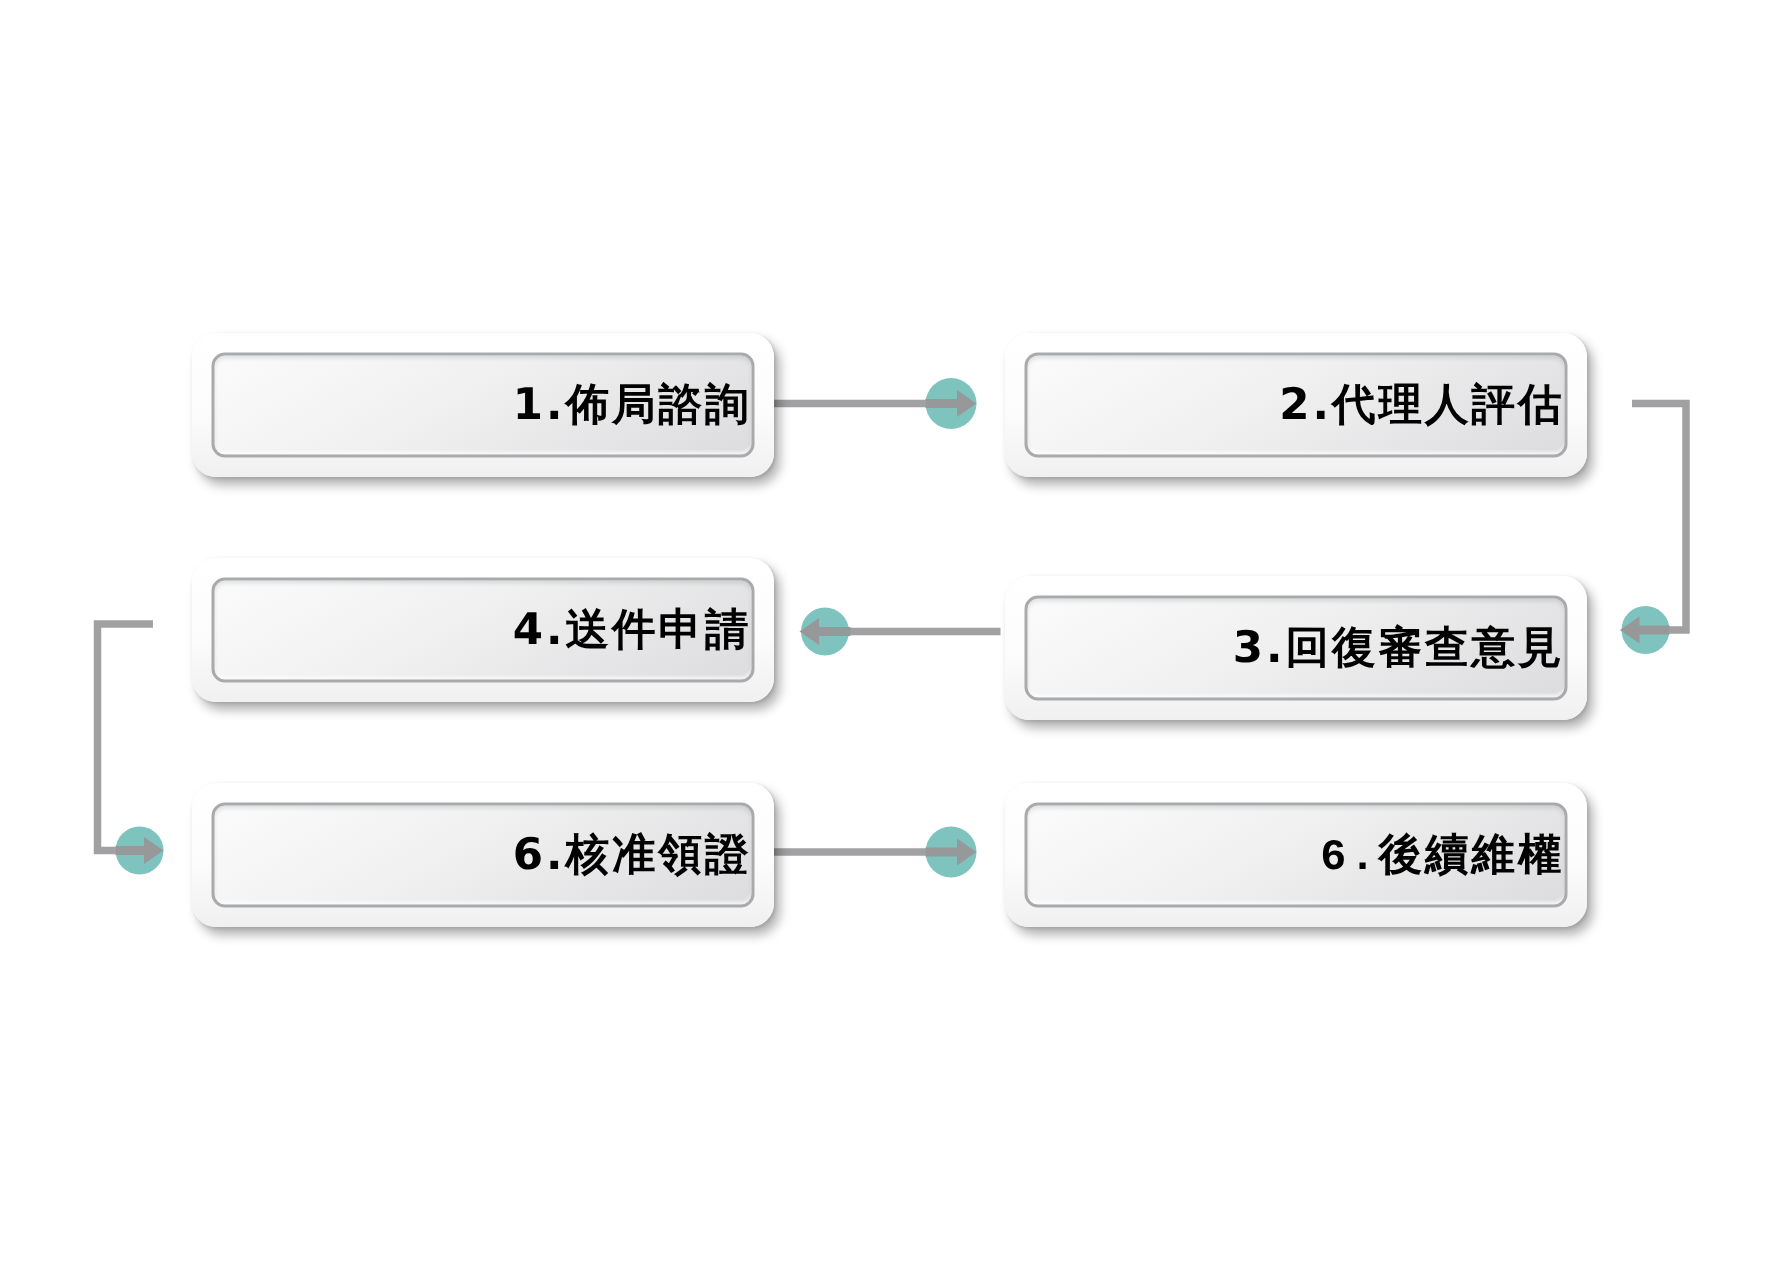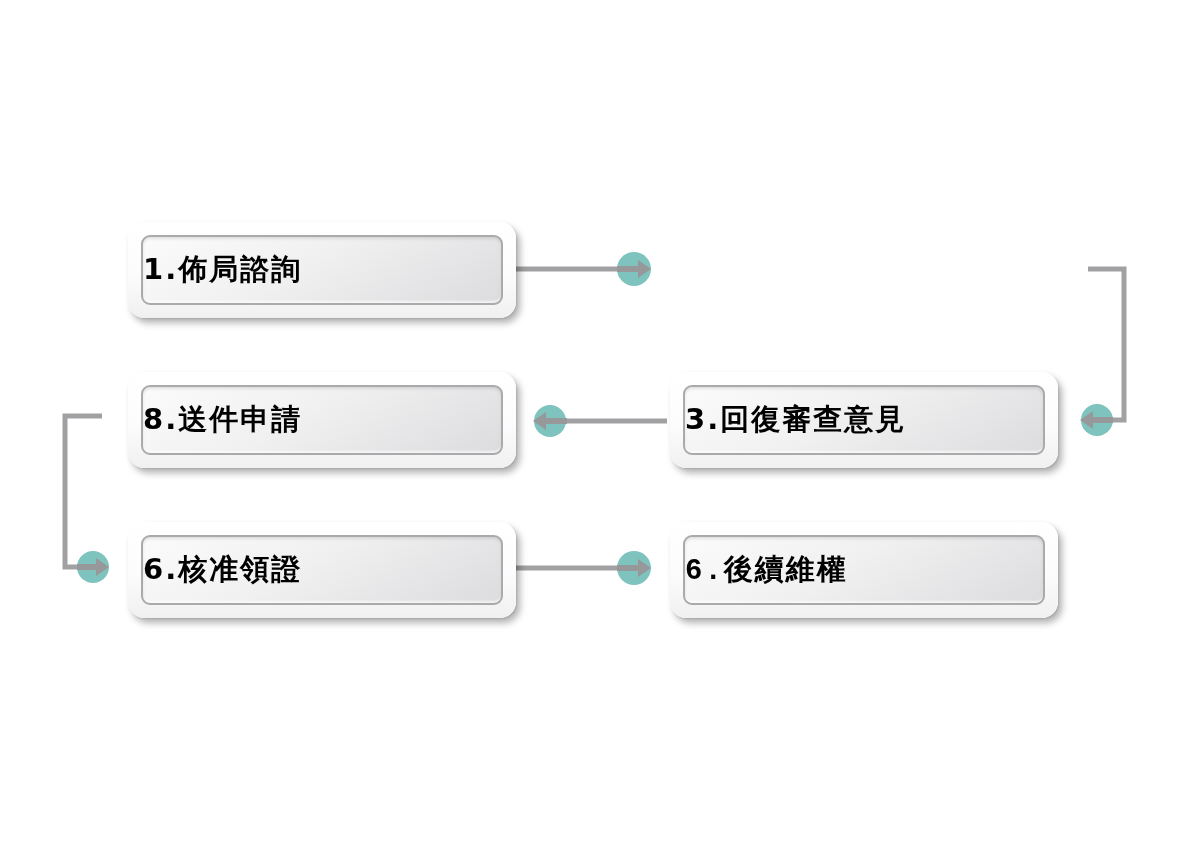--- a/index.html
+++ b/index.html
@@ -53,33 +53,33 @@
   }
   .step-panel {
     position: absolute;
     left: 13px; right: 13px; top: 13px; bottom: 13px;
     border: 2px solid var(--panel-border);
     border-radius: 9px;
     background: linear-gradient(150deg, #fbfbfb 0%, #f0f0f1 45%, #dcdcde 100%);
     box-shadow: inset 0 2px 3px rgba(0,0,0,0.10), inset 0 -2px 2px rgba(255,255,255,0.65);
     display: flex;
     align-items: center;
-    justify-content: flex-start;
+    justify-content: flex-end;
   }
   .step-label {
     font-weight: 700;
     font-size: 29px;
     letter-spacing: 2px;
     color: var(--text-black);
     white-space: nowrap;
   }
 
   .pos-1 { left: 128px; top: 222px; }
   .pos-2 { left: 670px; top: 222px; }
-  .pos-3 { left: 670px; top: 372px; }
+  .pos-3 { left: 670px; top: 384px; }
   .pos-4 { left: 128px; top: 372px; }
   .pos-5 { left: 128px; top: 522px; }
   .pos-6 { left: 670px; top: 522px; font-family: Liberation Mono, monospace; }
 </style>
 </head>
 <body>
 
 <div class="canvas">
 
   <svg class="connector-layer" viewBox="0 0 1190 842" xmlns="http://www.w3.org/2000/svg">
@@ -119,30 +119,35 @@
       <polygon class="arrow-head" points="638,559 651,568 638,577"></polygon>
     </g>
   </svg>
 
   <div class="step pos-1">
     <div class="step-panel">
       <span class="step-label">1.佈局諮詢</span>
     </div>
   </div>
 
+  <div class="step pos-2">
+    <div class="step-panel">
+      <span class="step-label">2.代理人評估</span>
+    </div>
+  </div>
 
   <div class="step pos-3">
     <div class="step-panel">
       <span class="step-label">3.回復審查意見</span>
     </div>
   </div>
 
   <div class="step pos-4">
     <div class="step-panel">
-      <span class="step-label">8.送件申請</span>
+      <span class="step-label">4.送件申請</span>
     </div>
   </div>
 
   <div class="step pos-5">
     <div class="step-panel">
       <span class="step-label">6.核准領證</span>
     </div>
   </div>
 
   <div class="step pos-6">

